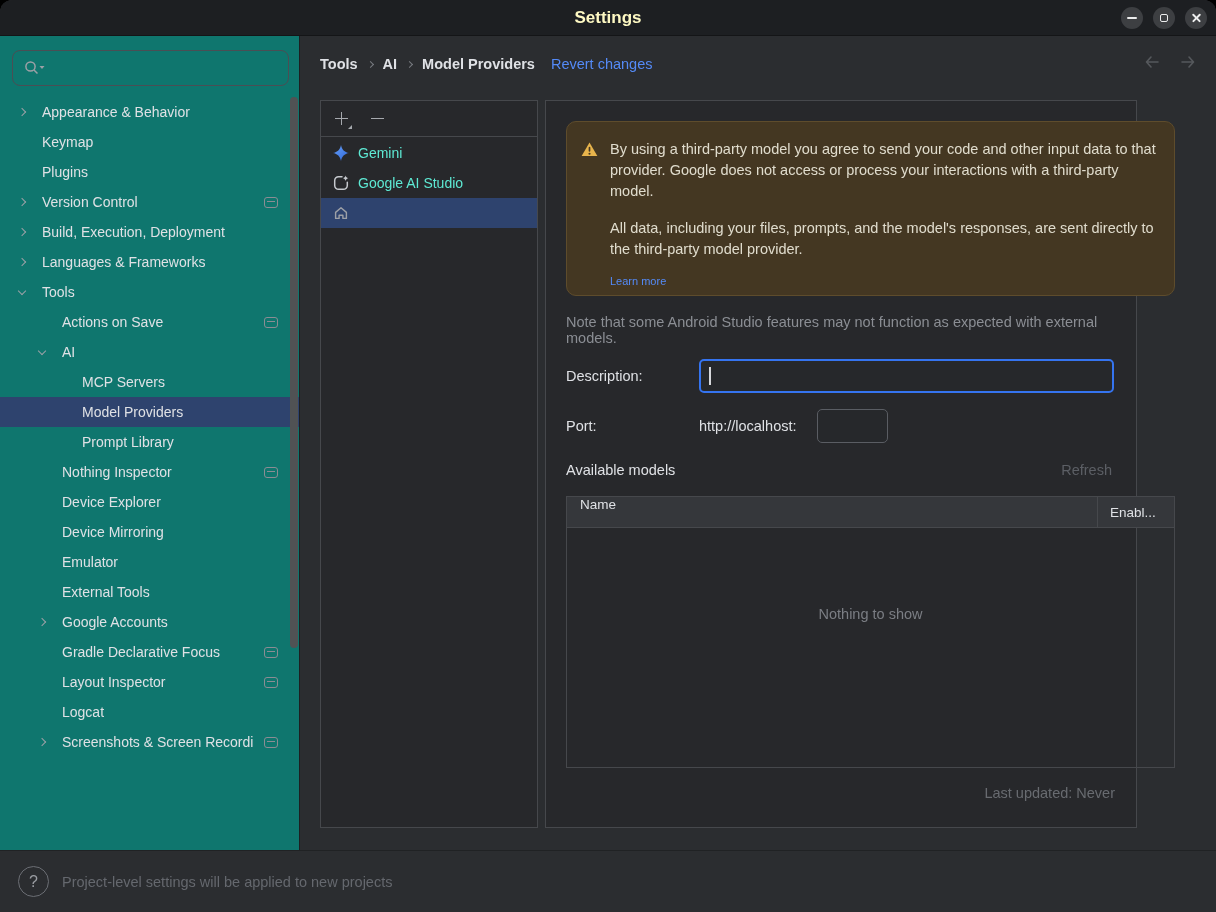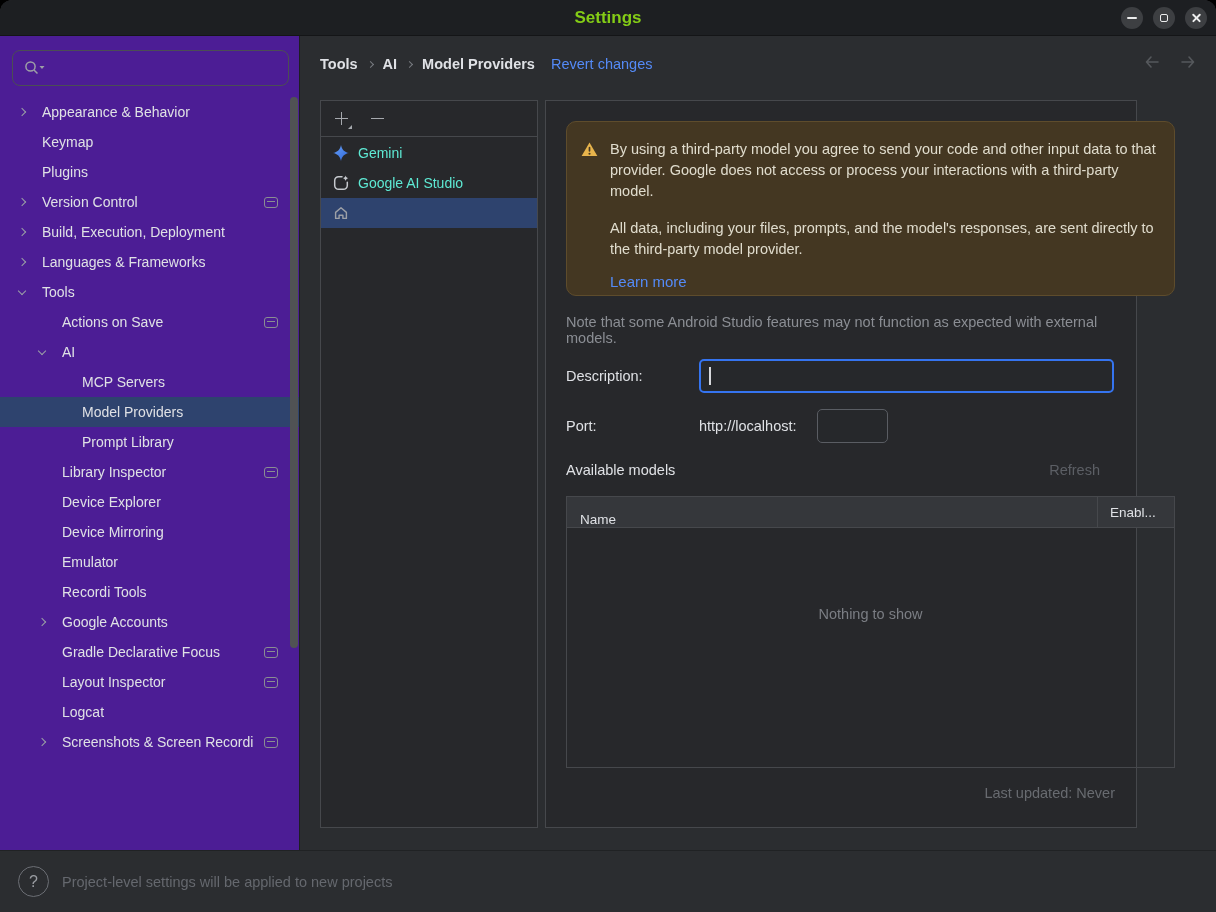--- a/index.html
+++ b/index.html
@@ -1,30 +1,30 @@
 <!DOCTYPE html>
 <html><head>
 <meta charset="utf-8">
 <style>
   * { margin:0; padding:0; box-sizing:border-box; }
   html,body { width:1216px; height:912px; background:#000; font-family:"Liberation Sans", sans-serif; }
   .window { position:relative; width:1216px; height:912px; background:#2b2d30; border-radius:12px 12px 0 0; overflow:hidden; color:#dfe1e5; }
 
   
   .titlebar { position:absolute; left:0; top:0; width:1216px; height:36px; background:#1d1f22; border-bottom:1px solid #141517; border-radius:12px 12px 0 0; }
-  .titlebar .title { position:absolute; left:0; right:0; top:0; height:36px; line-height:36px; text-align:center; font-size:17px; font-weight:bold; color:#84cc16; }
+  .titlebar .title { position:absolute; left:0; right:0; top:0; height:36px; line-height:36px; text-align:center; font-size:17px; font-weight:bold; color:#fef9c3; }
   .winbtns { position:absolute; right:9px; top:7px; display:flex; gap:10px; }
   .wbtn { width:22px; height:22px; border-radius:50%; background:#3d3f42; position:relative; cursor:pointer; border:none; }
   .wbtn .bar { position:absolute; left:6px; top:10px; width:10px; height:2px; background:#eceded; border-radius:1px; }
   .wbtn .sq { position:absolute; left:7px; top:7px; width:8px; height:8px; border:1.6px solid #eceded; border-radius:2px; }
   .wbtn .x1,.wbtn .x2 { position:absolute; left:5.5px; top:10px; width:11px; height:1.8px; background:#eceded; border-radius:1px; }
   .wbtn .x1 { transform:rotate(45deg);} .wbtn .x2 { transform:rotate(-45deg);}
 
   
-  .sidebar { position:absolute; left:0; top:36px; width:300px; height:814px; background:#4c1d95; border-right:1px solid #1d1f21; overflow:hidden; }
+  .sidebar { position:absolute; left:0; top:36px; width:300px; height:814px; background:#0f766e; border-right:1px solid #1d1f21; overflow:hidden; }
   .searchwrap { position:absolute; left:12px; top:14px; width:277px; height:36px; }
   .searchwrap input { width:100%; height:100%; background:transparent; border:1px solid #4b4e54; border-radius:8px; color:#dfe1e5; font-size:14px; padding-left:42px; outline:none; font-family:"Liberation Sans", sans-serif; }
   .searchicon { position:absolute; left:11px; top:9px; width:24px; height:18px; }
   .tree { position:absolute; left:0; top:61px; width:300px; }
   .trow { display:flex; align-items:center; height:30px; font-size:14px; color:#dfe1e5; cursor:pointer; }
   .trow.sel { background:#2e436e; }
   .l1 { padding-left:16px; } .l2 { padding-left:36px; } .l3 { padding-left:56px; }
   .chevbox { width:26px; flex:none; display:flex; align-items:center; }
   .chev { width:6px; height:6px; border-right:1.6px solid #9ba0a6; border-bottom:1.6px solid #9ba0a6; display:inline-block; margin-left:3px; }
   .chev.r { transform:rotate(-45deg); }
@@ -55,36 +55,36 @@
   .prow { display:flex; align-items:center; height:30px; padding-left:12px; gap:9px; font-size:14px; color:#5eead4; cursor:pointer; }
   .prow.sel { background:#2e436e; }
   .prow svg { flex:none; }
 
   
   .rpanel { position:absolute; left:545px; top:100px; width:592px; height:728px; background:#27282b; border:1px solid #46484c; }
   .warnbox { position:absolute; left:20px; top:20px; width:609px; height:175px; background:#443722; border:1px solid #5e4c2c; border-radius:10px; padding:17px 18px 0 14px; }
   .warninner { display:flex; gap:12px; }
   .warntext { font-size:14.5px; line-height:21px; color:#e0dccd; }
   .warntext .p2 { margin-top:16px; }
-  .learnmore { display:inline-block; margin-top:11px; color:#548af7; font-size:15px; cursor:pointer; }
+  .learnmore { display:inline-block; margin-top:11px; color:#548af7; font-size:11px; cursor:pointer; }
   .note { position:absolute; left:20px; top:213px; right:20px; font-size:14.5px; color:#8b8e94; }
   .frow { position:absolute; left:20px; right:22px; height:35px; display:flex; align-items:center; }
   .frow .flabel { width:133px; font-size:14.5px; color:#dfe1e5; flex:none; }
   .descwrap { position:relative; width:478px; height:34px; }
   .descwrap input { width:100%; height:100%; background:#26282b; border:2px solid #3574f0; border-radius:5px; color:#dfe1e5; font-size:14px; padding-left:9px; outline:none; font-family:"Liberation Sans", sans-serif; }
   .caret { position:absolute; left:10px; top:8px; width:1.5px; height:18px; background:#d6d8dc; animation:blink 1.1s steps(1) infinite; pointer-events:none; }
   @keyframes blink { 50% { opacity:0; } }
   .portprefix { font-size:14.5px; color:#dfe1e5; margin-left:0; }
   .portwrap { margin-left:20px; }
   .portwrap input { width:71px; height:34px; background:#26282b; border:1px solid #5a5d63; border-radius:5px; color:#dfe1e5; font-size:14px; padding-left:8px; outline:none; font-family:"Liberation Sans", sans-serif; }
-  .availrow { position:absolute; left:20px; right:36px; top:357px; height:24px; display:flex; align-items:center; }
+  .availrow { position:absolute; left:20px; right:24px; top:357px; height:24px; display:flex; align-items:center; }
   .availlabel { font-size:14.5px; color:#dfe1e5; }
   .refresh { margin-left:auto; font-size:14.5px; color:#5c5f65; cursor:default; background:none; border:none; font-family:"Liberation Sans", sans-serif; }
   .mtable { position:absolute; left:20px; top:395px; width:609px; height:272px; border:1px solid #46484c; }
-  .thead { display:flex; height:31px; background:#35373b; border-bottom:1px solid #46484c; align-items:flex-end; }
+  .thead { display:flex; height:31px; background:#35373b; border-bottom:1px solid #46484c; align-items:flex-start; }
   .th-name { flex:1; padding-left:13px; font-size:13.5px; color:#dfe1e5; }
   .th-enabled { width:77px; border-left:1px solid #46484c; height:100%; display:flex; align-items:center; padding-left:12px; font-size:13.5px; color:#dfe1e5; }
   .tbody { height:240px; display:flex; justify-content:center; }
   .emptytext { margin-top:78px; font-size:14.5px; color:#7b7e84; }
   .lastupdated { position:absolute; right:21px; top:684px; font-size:14.5px; color:#686b70; }
 
   
   .footer { position:absolute; left:0; top:850px; width:1216px; height:62px; background:#2b2d30; border-top:1px solid #202224; }
   .helpcircle { position:absolute; left:18px; top:15px; width:31px; height:31px; border:1.6px solid #6b6e74; border-radius:50%; color:#9a9da2; font-size:16px; display:flex; align-items:center; justify-content:center; cursor:pointer; background:none; }
   .hint { position:absolute; left:62px; top:0; height:62px; display:flex; align-items:center; font-size:14.5px; color:#65686e; }
@@ -177,38 +177,38 @@
       <div class="trow l3 sel">
           <span class="chevbox"></span>
           <span class="tl">Model Providers</span>
         </div>
       <div class="trow l3">
           <span class="chevbox"></span>
           <span class="tl">Prompt Library</span>
         </div>
       <div class="trow l2">
           <span class="chevbox"></span>
-          <span class="tl">Library Inspector</span>
+          <span class="tl">Nothing Inspector</span>
           <span class="proj"></span>
         </div>
       <div class="trow l2">
           <span class="chevbox"></span>
           <span class="tl">Device Explorer</span>
         </div>
       <div class="trow l2">
           <span class="chevbox"></span>
           <span class="tl">Device Mirroring</span>
         </div>
       <div class="trow l2">
           <span class="chevbox"></span>
           <span class="tl">Emulator</span>
         </div>
       <div class="trow l2">
           <span class="chevbox"></span>
-          <span class="tl">Recordi Tools</span>
+          <span class="tl">External Tools</span>
         </div>
       <div class="trow l2">
           <span class="chevbox">
             <span class="chev r"></span>
           </span>
           <span class="tl">Google Accounts</span>
         </div>
       <div class="trow l2">
           <span class="chevbox"></span>
           <span class="tl">Gradle Declarative Focus</span>

